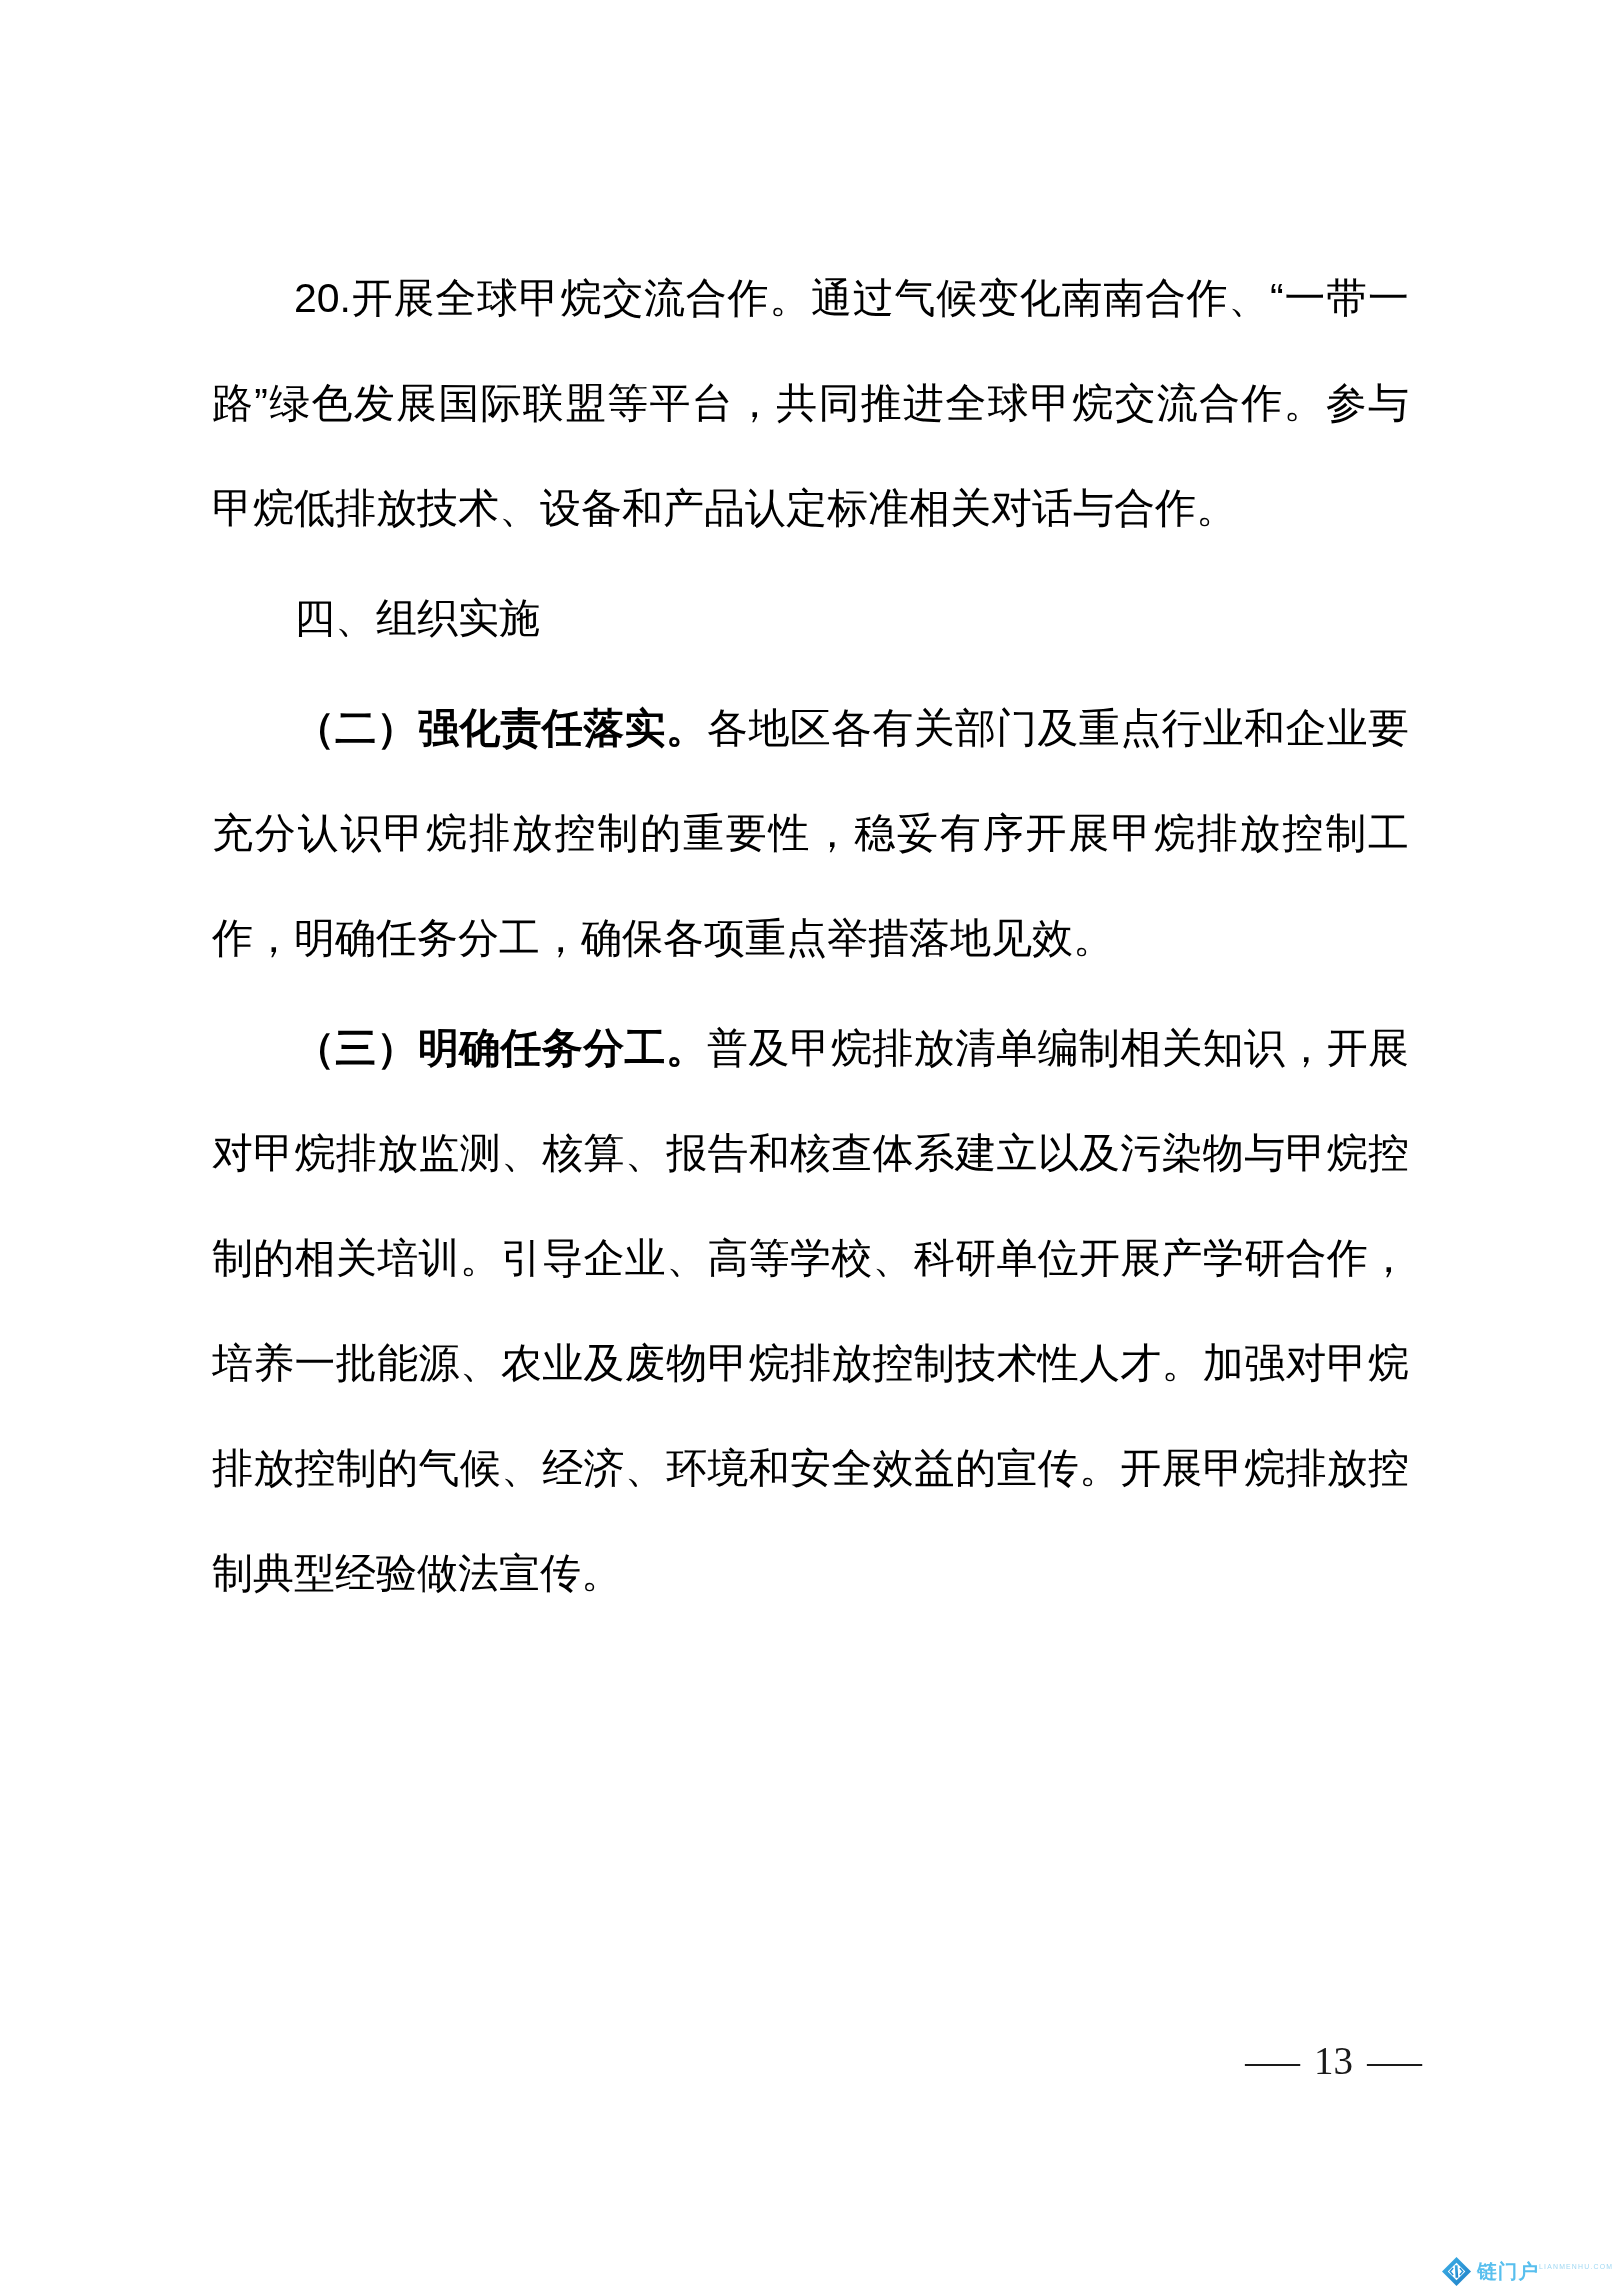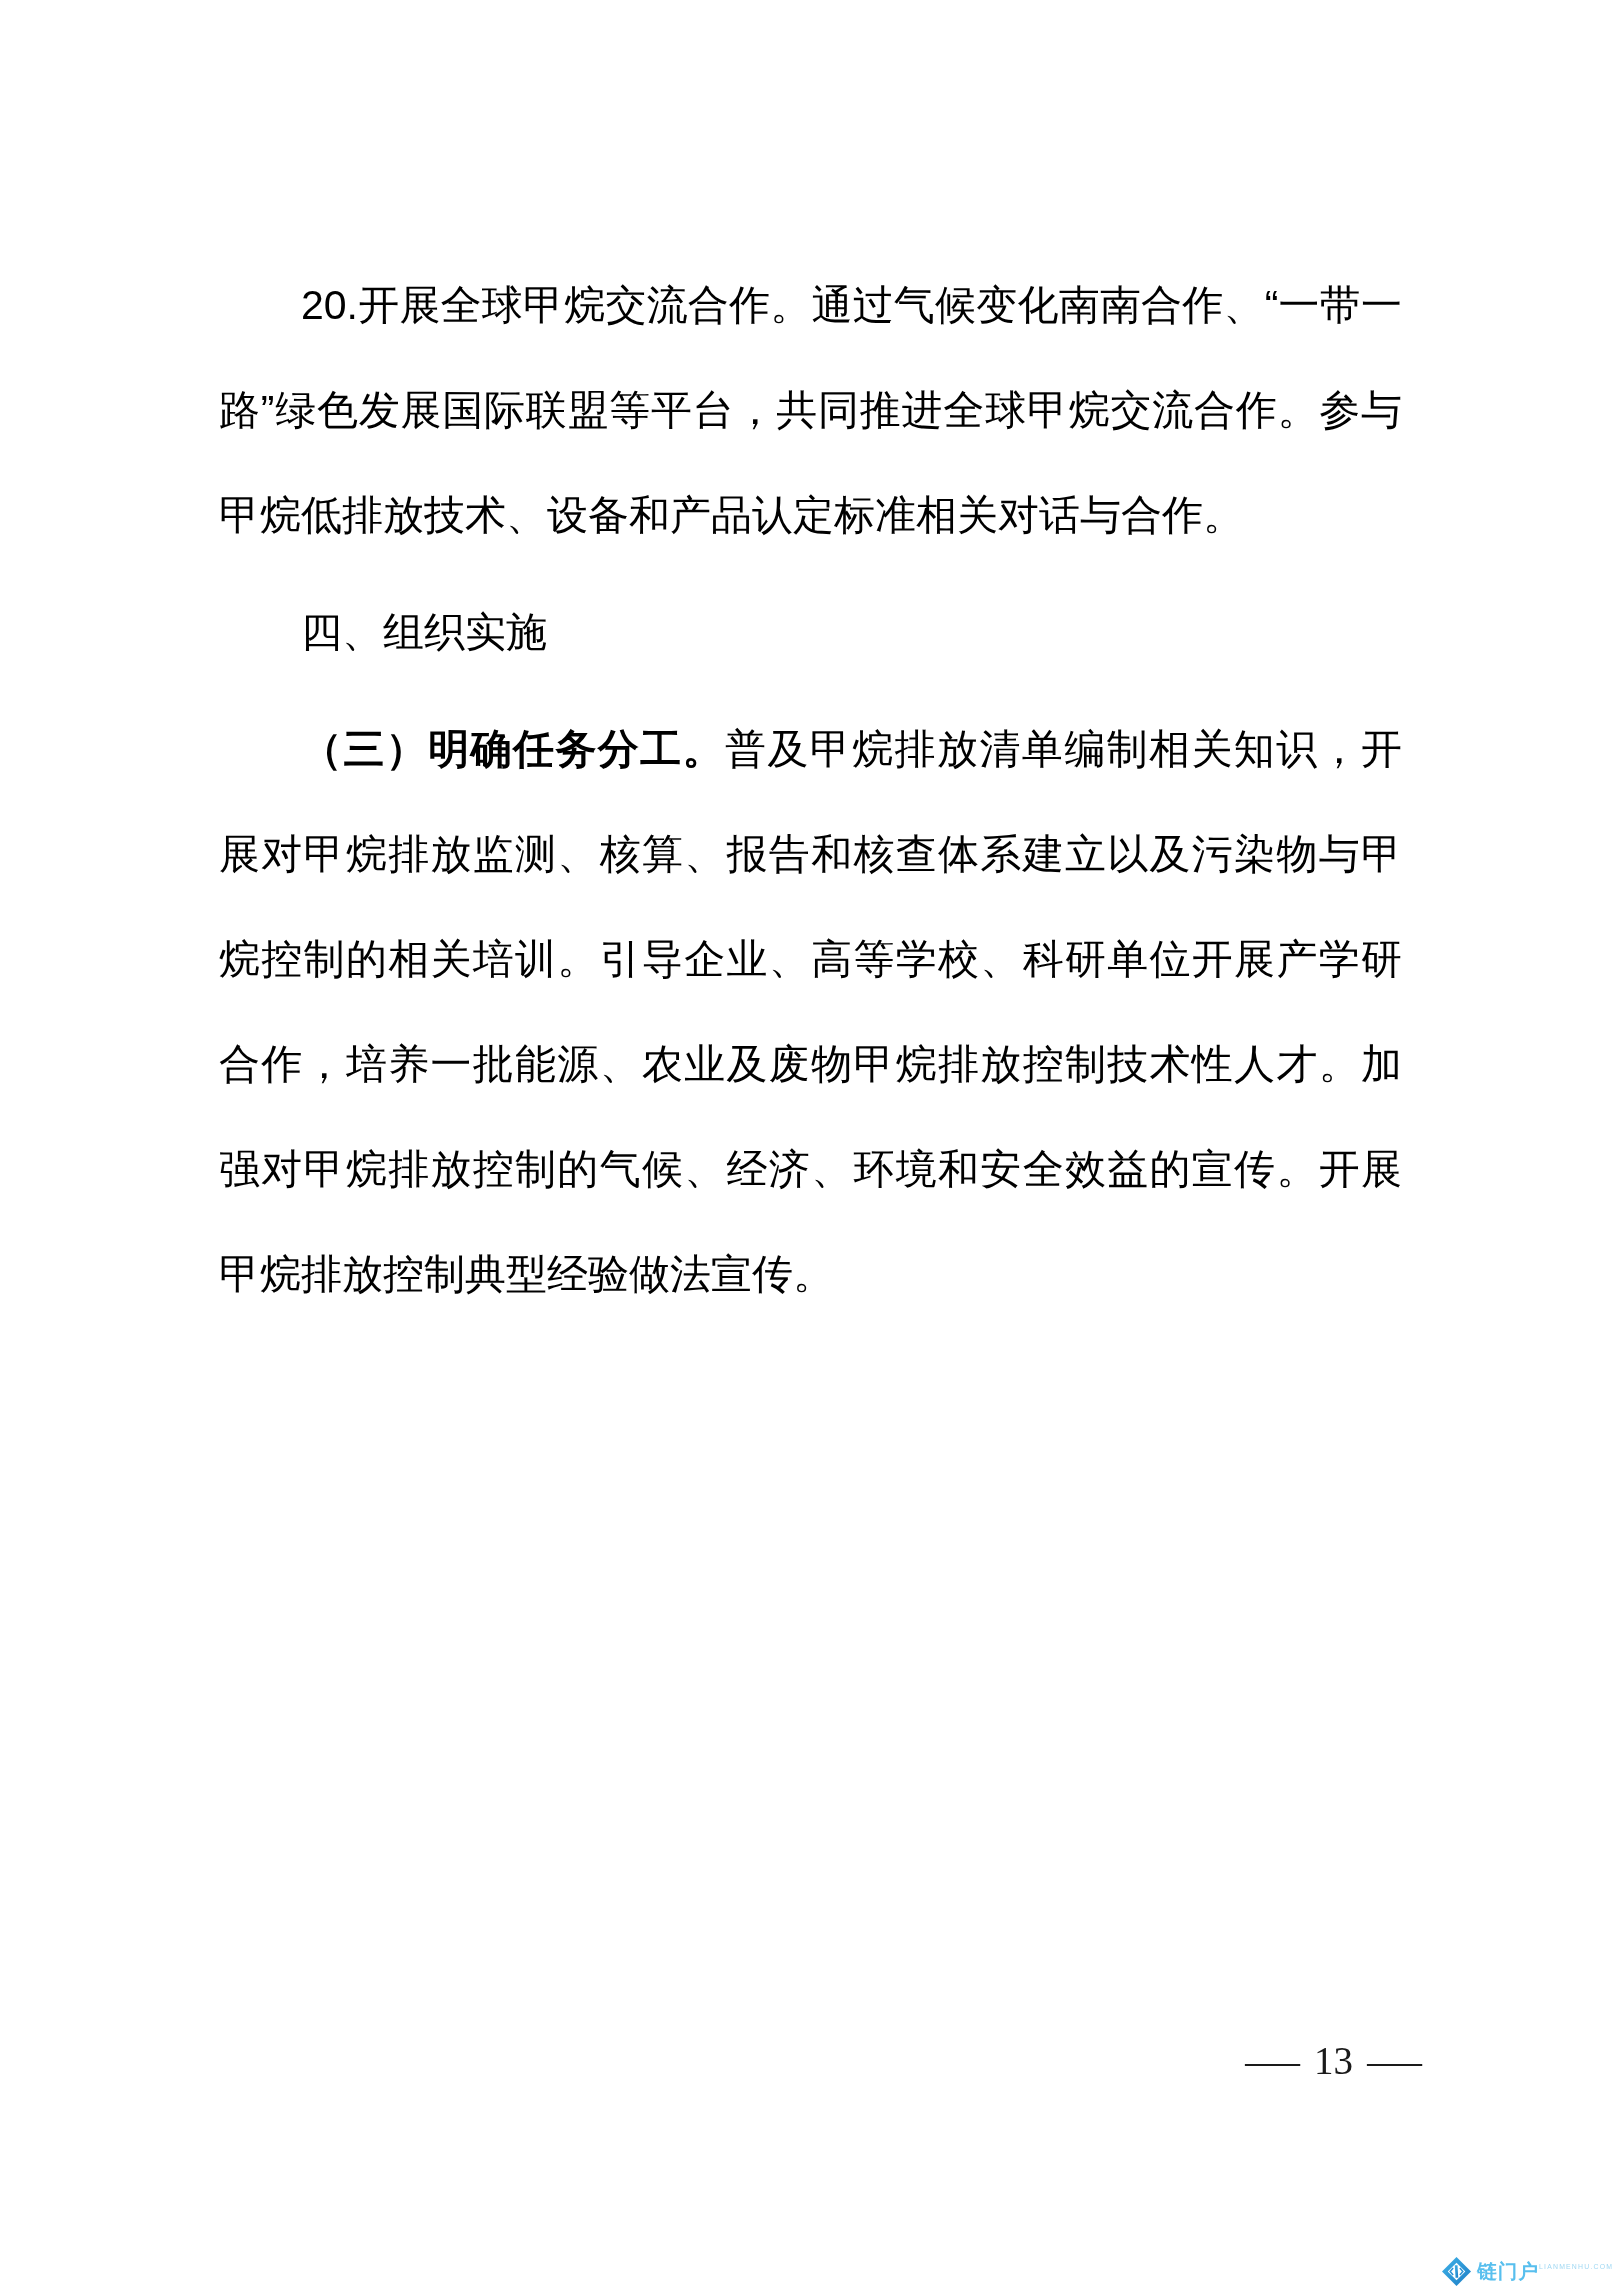--- a/index.html
+++ b/index.html
@@ -14,21 +14,21 @@
   .content {
     position: absolute;
     left: 207px;
     right: 207px;
     top: 241px;
     color: #000000;
     font-size: 41px;
     line-height: 105px;
   }
   p.para {
-    margin: 12px;
+    margin: 5px;
     text-align: justify;
     text-align-last: left;
     text-indent: 82px;
     word-break: break-all;
   }
   .lead { font-weight: bold; }
   .footer {
     position: absolute;
     top: 2031px;
     right: 207px;
@@ -56,20 +56,21 @@
   .wm-domain { font-size: 6.9px; letter-spacing: 1.2px; margin-top: 2px; }
 </style>
 </head>
 <body>
 
 <div class="page">
 
   <div class="content">
     <p class="para"><span>20.开展全球甲烷交流合作。通过气候变化南南合作、“一带一路”绿色发展国际联盟等平台，共同推进全球甲烷交流合作。参与甲烷低排放技术、设备和产品认定标准相关对话与合作。</span></p>
     <p class="para"><span>四、组织实施</span></p>
+    <p class="para"><span class="lead">（二）强化责任落实。</span><span>各地区各有关部门及重点行业和企业要充分认识甲烷排放控制的重要性，稳妥有序开展甲烷排放控制工作，明确任务分工，确保各项重点举措落地见效。</span></p>
     <p class="para"><span class="lead">（三）明确任务分工。</span><span>普及甲烷排放清单编制相关知识，开展对甲烷排放监测、核算、报告和核查体系建立以及污染物与甲烷控制的相关培训。引导企业、高等学校、科研单位开展产学研合作，培养一批能源、农业及废物甲烷排放控制技术性人才。加强对甲烷排放控制的气候、经济、环境和安全效益的宣传。开展甲烷排放控制典型经验做法宣传。</span></p>
   </div>
 
   <div class="footer">
     <span class="dash">—</span>
     <span class="num">13</span>
     <span class="dash">—</span>
   </div>
 
   <div class="watermark">

